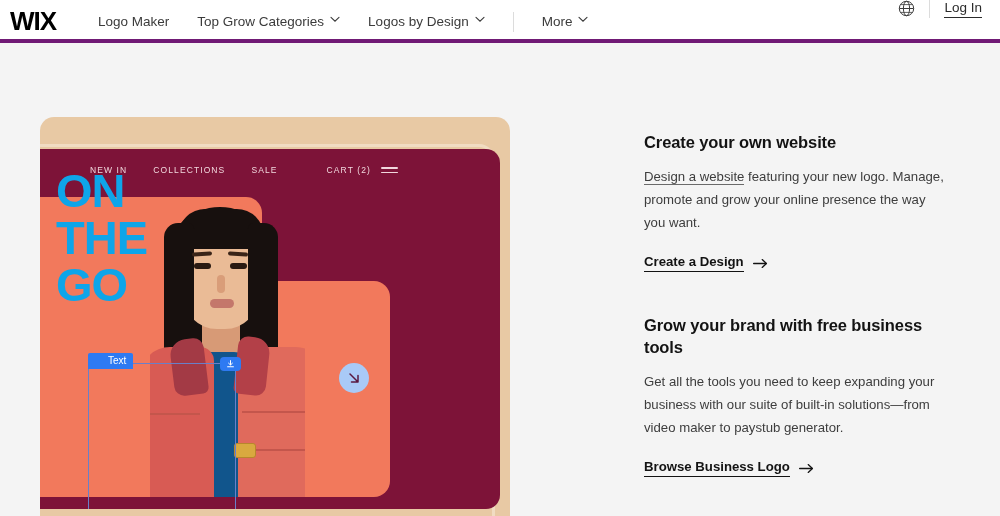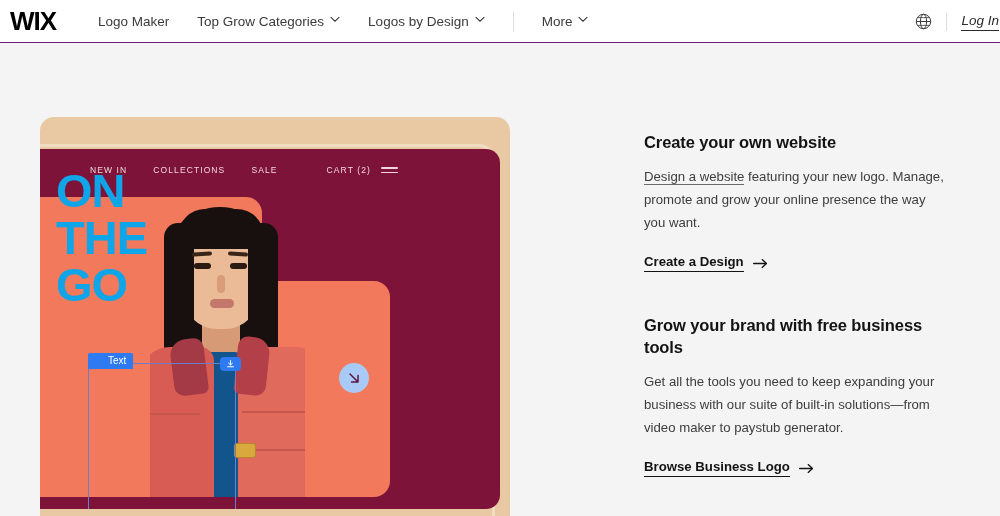--- a/index.html
+++ b/index.html
@@ -9,21 +9,21 @@
     background: #f4f4f4;
     font-family: "Liberation Sans", sans-serif;
     -webkit-font-smoothing: antialiased;
   }
 
   
   .header {
     position: absolute; top: 0; left: 0;
     width: 1000px; height: 43px;
     background: #ffffff;
-    border-bottom: 1px solid #701a75;
+    border-bottom: 4px solid #701a75;
     display: flex; align-items: center;
   }
   .brand-logo {
     position: absolute; left: 10px; top: 6px;
     font-size: 26px; font-weight: 700; letter-spacing: -1px;
     color: #000; font-family: "Liberation Sans", sans-serif;
     line-height: 30px;
   }
   .nav-items { position: absolute; left: 98px; top: 0; height: 43px; display: flex; align-items: center; }
   .nav-item {
@@ -32,22 +32,22 @@
     line-height: 43px;
   }
   .nav-item .caret {
     display: inline-block; margin-left: 6px; position: relative; top: -2px;
   }
   .caret svg { display: block; }
   .nav-divider {
     width: 1px; height: 20px; background: #dcdcdc; margin-right: 28px;
   }
   .header-right {
-    position: absolute; right: 1px; top: 0; height: 43px;
-    display: flex; align-items: center; font-style: italic;
+    position: absolute; right: 18px; top: 0; height: 43px;
+    display: flex; align-items: flex-start;
   }
   .globe-icon { margin-right: 14px; cursor: pointer; display:flex; align-items:center;}
   .hdr-divider { width: 1px; height: 18px; background: #dcdcdc; margin-right: 14px; }
   .login-link {
     font-size: 13.5px; color: #2b2b2b;
     border-bottom: 1px solid #2b2b2b; padding-bottom: 1px;
     cursor: pointer; line-height: 16px;
   }
 
   

